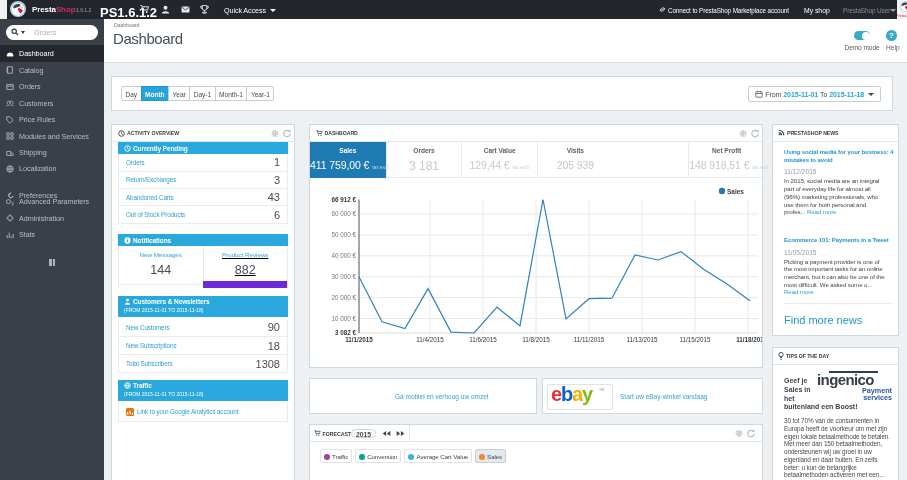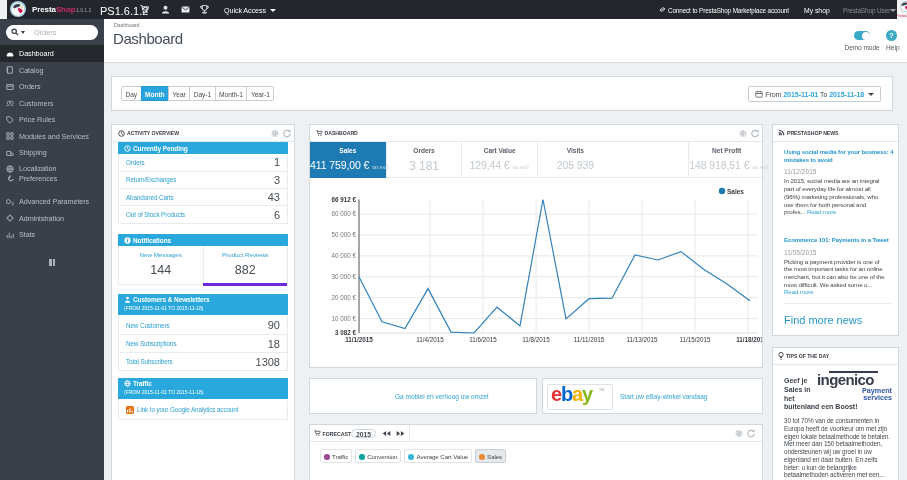--- a/index.html
+++ b/index.html
@@ -23,21 +23,21 @@
   <div class="abs" style="left:3px;top:1px;width:16px;height:16px;border-radius:50%;background:#aed3e3;font-size:0;line-height:0;">
     <svg width="16" height="16" viewBox="0 0 16 16">
         <circle cx="8" cy="8.4" r="6.3" fill="#fdfdfd"></circle>
         <path d="M3 6 A6 5 0 0 1 10 3.2 L10.5 5 L4 7.5z" fill="#39404a"></path>
         <path d="M10.5 4.5 L13 7 L11.5 8 z" fill="#e8b54a"></path>
         <path d="M8.5 6.5 L13.2 9.5 L10.5 12.5 L7.8 9z" fill="#cc1758"></path>
       </svg>
   </div>
   <span class="abs" style="left:25px;top:4.5px;font-size:8px;font-weight:bold;color:#fff;letter-spacing:-.1px;">Presta<span style="color:#c62d62;">Shop</span></span>
   <span class="abs" style="left:69px;top:7px;font-size:5px;color:#9aa0a6;">1.6.1.2</span>
-  <span class="abs" style="left:93px;top:5px;font-size:11px;font-weight:normal;color:#fff;">PS1.6.1.2</span>
+  <span class="abs" style="left:93px;top:5px;font-size:13px;font-weight:bold;color:#fff;">PS1.6.1.2</span>
   <span class="abs" style="left:133px;top:5px;font-size:0;line-height:0;" id="ic-cart"><svg width="9" height="9" viewBox="0 0 10 10">
         <path d="M0.5 0.5 H2 L3 5.5 H8.5 L9.5 2 H2.5" fill="none" stroke="#e8eaec" stroke-width="1.1"></path>
         <circle cx="3.8" cy="7.8" r="1" fill="#e8eaec"></circle>
         <circle cx="7.5" cy="7.8" r="1" fill="#e8eaec"></circle>
       </svg></span>
   <span class="abs" style="left:154px;top:5px;font-size:0;line-height:0;" id="ic-user"><svg width="9" height="9" viewBox="0 0 10 10">
         <circle cx="5" cy="3" r="2.2" fill="#e8eaec"></circle>
         <path d="M1 9.5 C1 6 9 6 9 9.5z" fill="#e8eaec"></path>
       </svg></span>
   <span class="abs" style="left:174px;top:6px;font-size:0;line-height:0;" id="ic-mail"><svg width="9" height="7" viewBox="0 0 10 8">
@@ -119,21 +119,21 @@
           <path d="M1 3 H6 V8 H1 z M6 5 H8 L9 6.5 V8 H6" fill="none" stroke="#a7aeb5" stroke-width="1.2"></path>
         </svg>
         <span style="position:absolute;left:19px;top:4px;font-size:7.2px;letter-spacing:-.05px;color:#b9bfc5;">Shipping</span>
       </div>
       <div style="position:absolute;left:0;top:141.4px;width:104px;height:16.45px;">
         <svg style="position:absolute;left:6px;top:4.5px;" width="8" height="8" viewBox="0 0 10 10">
           <path d="M5 1 a4 4 0 1 1 0 8 a4 4 0 1 1 0-8 M1 5 H9 M5 1 C3 3 3 7 5 9 M5 1 C7 3 7 7 5 9" fill="none" stroke="#a7aeb5" stroke-width="1.2"></path>
         </svg>
         <span style="position:absolute;left:19px;top:4px;font-size:7.2px;letter-spacing:-.05px;color:#b9bfc5;">Localization</span>
       </div>
-      <div style="position:absolute;left:0;top:151px;width:104px;height:16.45px;">
+      <div style="position:absolute;left:0;top:168px;width:104px;height:16.45px;">
         <svg style="position:absolute;left:6px;top:4.5px;" width="8" height="8" viewBox="0 0 10 10">
           <path d="M6 1 a3 3 0 1 0 3 4 L6 8 L3 5 L6 1" fill="none" stroke="#a7aeb5" stroke-width="1.2"></path>
         </svg>
         <span style="position:absolute;left:19px;top:4px;font-size:7.2px;letter-spacing:-.05px;color:#b9bfc5;">Preferences</span>
       </div>
       <div style="position:absolute;left:0;top:174.3px;width:104px;height:16.45px;">
         <svg style="position:absolute;left:6px;top:4.5px;" width="8" height="8" viewBox="0 0 10 10">
           <path d="M3 2 a2.5 2.5 0 1 1 0 5 a2.5 2.5 0 1 1 0-5 M7 5 a2 2 0 1 1 0 4" fill="none" stroke="#a7aeb5" stroke-width="1.2"></path>
         </svg>
         <span style="position:absolute;left:19px;top:4px;font-size:7.2px;letter-spacing:-.05px;color:#b9bfc5;">Advanced Parameters</span>
@@ -226,21 +226,21 @@
             <rect x="4.3" y="2" width="1.4" height="1.4" fill="#28a8dc"></rect>
           </svg>Notifications</div>
         <div style="border-left:1px solid #e8ecee;border-right:1px solid #e8ecee;">
           <table class="t">
             <tbody>
               <tr>
                 <td style="width:50%;border-bottom:1px solid #e8ecee;border-right:1px solid #e8ecee;text-align:center;height:39px;vertical-align:top;">
                   <div style="font-size:6.2px;color:#2da0d2;margin-top:5px;">New Messages</div>
                   <div style="font-size:12.5px;color:#474d53;margin-top:5px;">144</div>
                 </td>
-                <td style="width:50%;border-bottom:3px solid #6d28d9;text-align:center;vertical-align:top;">
+                <td style="width:50%;border-bottom:7px solid #6d28d9;text-align:center;vertical-align:top;text-decoration:underline;">
                   <div style="font-size:6.2px;color:#2da0d2;margin-top:5px;">Product Reviews</div>
                   <div style="font-size:12.5px;color:#474d53;margin-top:5px;">882</div>
                 </td>
               </tr>
             </tbody>
           </table>
         </div>
         <div class="bluebar" style="margin-top:8px;padding-top:2px;padding-bottom:2px;line-height:7.8px;"><svg style="vertical-align:-1px;margin-right:2px;" width="7" height="7" viewBox="0 0 10 10">
             <circle cx="5" cy="3" r="2" fill="#fff"></circle>
             <path d="M1.5 9.5 C1.5 5.5 8.5 5.5 8.5 9.5z" fill="#fff"></path>

